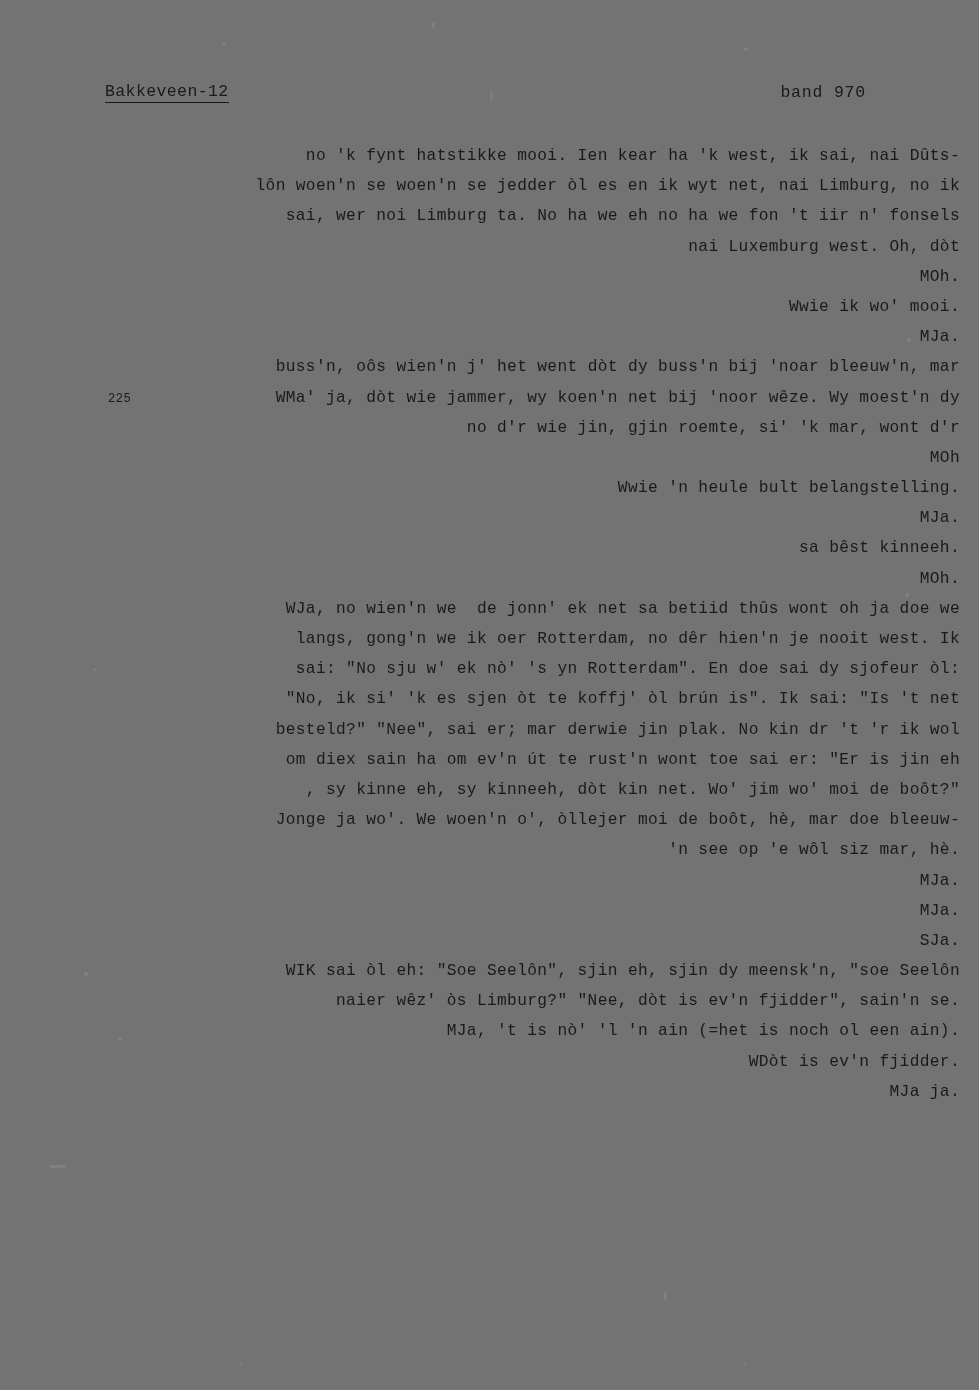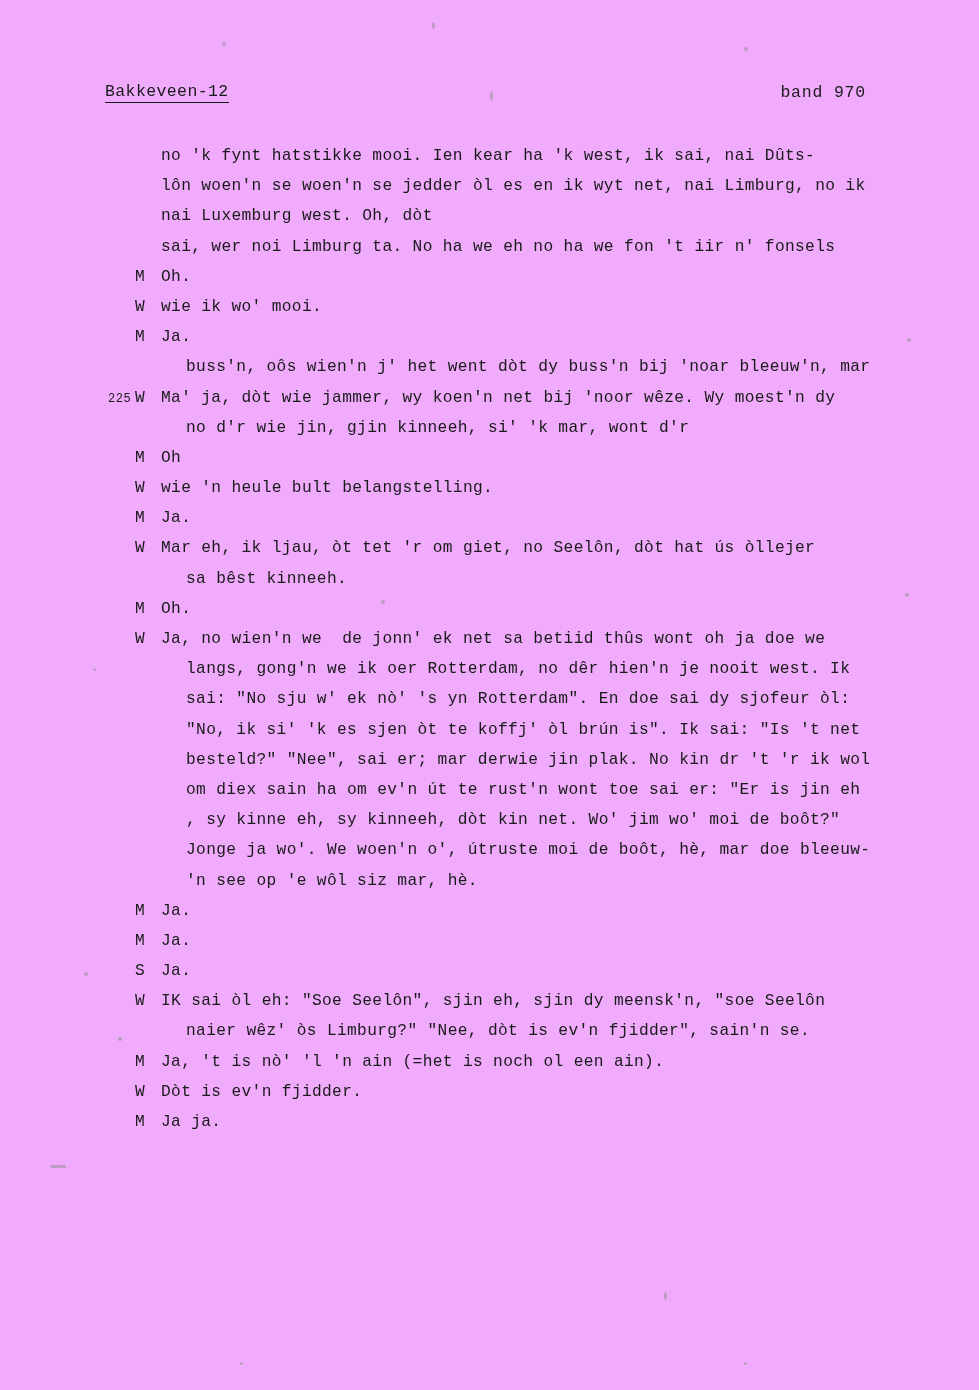--- a/index.html
+++ b/index.html
@@ -11,21 +11,21 @@
     width: 979px;
     height: 1390px;
     font-family: "Liberation Mono", "DejaVu Sans Mono", monospace;
     color: #1a1a1a;
     position: relative;
     overflow: hidden;
   }
   .page {
     position: absolute;
     inset: 0;
-    background: #f0abfc;
+    background: #737373;
   }
   
   .speck {
     position: absolute;
     background: #8d8d8d;
     border-radius: 50%;
     opacity: .5;
   }
   .header {
     position: absolute;
@@ -55,20 +55,21 @@
     left: 108px;
     top: 392px;
     font-size: 12px;
     letter-spacing: .5px;
   }
   .body-block {
     position: absolute;
     left: 160px;
     top: 141px;
     width: 800px;
+    text-align: right;
   }
   .ln {
     display: block;
     height: 30.2px;
     font-size: 16.2px;
     line-height: 30.2px;
     letter-spacing: .35px;
     white-space: pre;
   }
   .spk {
@@ -103,42 +104,41 @@
   <div class="header">
     <div class="header-left">Bakkeveen-12</div>
     <div class="header-right">band 970</div>
   </div>
 
   <div class="line-number">225</div>
 
   <div class="body-block">
       <div class="ln"><span class="spk"></span><span>no 'k fynt hatstikke mooi. Ien kear ha 'k west, ik sai, nai Dûts-</span></div>
       <div class="ln"><span class="spk"></span><span>lôn woen'n se woen'n se jedder òl es en ik wyt net, nai Limburg, no ik</span></div>
+      <div class="ln"><span class="spk"></span><span>sai, wer noi Limburg ta. No ha we eh no ha we fon 't iir n' fonsels</span></div>
       <div class="ln"><span class="spk"></span><span>nai Luxemburg west. Oh, dòt</span></div>
-      <div class="ln"><span class="spk"></span><span>sai, wer noi Limburg ta. No ha we eh no ha we fon 't iir n' fonsels</span></div>
       <div class="ln"><span class="spk">M</span><span>Oh.</span></div>
       <div class="ln"><span class="spk">W</span><span>wie ik wo' mooi.</span></div>
       <div class="ln"><span class="spk">M</span><span>Ja.</span></div>
       <div class="ln indent"><span>buss'n, oôs wien'n j' het went dòt dy buss'n bij 'noar bleeuw'n, mar</span></div>
       <div class="ln"><span class="spk">W</span><span>Ma' ja, dòt wie jammer, wy koen'n net bij 'noor wêze. Wy moest'n dy</span></div>
-      <div class="ln indent"><span>no d'r wie jin, gjin kinneeh, si' 'k mar, wont d'r</span></div>
+      <div class="ln indent"><span>no d'r wie jin, gjin roemte, si' 'k mar, wont d'r</span></div>
       <div class="ln"><span class="spk">M</span><span>Oh</span></div>
       <div class="ln"><span class="spk">W</span><span>wie 'n heule bult belangstelling.</span></div>
       <div class="ln"><span class="spk">M</span><span>Ja.</span></div>
-      <div class="ln"><span class="spk">W</span><span>Mar eh, ik ljau, òt tet 'r om giet, no Seelôn, dòt hat ús òllejer</span></div>
       <div class="ln indent"><span>sa bêst kinneeh.</span></div>
       <div class="ln"><span class="spk">M</span><span>Oh.</span></div>
       <div class="ln"><span class="spk">W</span><span>Ja, no wien'n we  de jonn' ek net sa betiid thûs wont oh ja doe we</span></div>
       <div class="ln indent"><span>langs, gong'n we ik oer Rotterdam, no dêr hien'n je nooit west. Ik</span></div>
       <div class="ln indent"><span>sai: "No sju w' ek nò' 's yn Rotterdam". En doe sai dy sjofeur òl:</span></div>
       <div class="ln indent"><span>"No, ik si' 'k es sjen òt te koffj' òl brún is". Ik sai: "Is 't net</span></div>
       <div class="ln indent"><span>besteld?" "Nee", sai er; mar derwie jin plak. No kin dr 't 'r ik wol</span></div>
       <div class="ln indent"><span>om diex sain ha om ev'n út te rust'n wont toe sai er: "Er is jin eh</span></div>
       <div class="ln indent"><span>, sy kinne eh, sy kinneeh, dòt kin net. Wo' jim wo' moi de boôt?"</span></div>
-      <div class="ln indent"><span>Jonge ja wo'. We woen'n o', útruste moi de boôt, hè, mar doe bleeuw-</span></div>
+      <div class="ln indent"><span>Jonge ja wo'. We woen'n o', òllejer moi de boôt, hè, mar doe bleeuw-</span></div>
       <div class="ln indent"><span>'n see op 'e wôl siz mar, hè.</span></div>
       <div class="ln"><span class="spk">M</span><span>Ja.</span></div>
       <div class="ln"><span class="spk">M</span><span>Ja.</span></div>
       <div class="ln"><span class="spk">S</span><span>Ja.</span></div>
       <div class="ln"><span class="spk">W</span><span>IK sai òl eh: "Soe Seelôn", sjin eh, sjin dy meensk'n, "soe Seelôn</span></div>
       <div class="ln indent"><span>naier wêz' òs Limburg?" "Nee, dòt is ev'n fjidder", sain'n se.</span></div>
       <div class="ln"><span class="spk">M</span><span>Ja, 't is nò' 'l 'n ain (=het is noch ol een ain).</span></div>
       <div class="ln"><span class="spk">W</span><span>Dòt is ev'n fjidder.</span></div>
       <div class="ln"><span class="spk">M</span><span>Ja ja.</span></div>
     </div>

